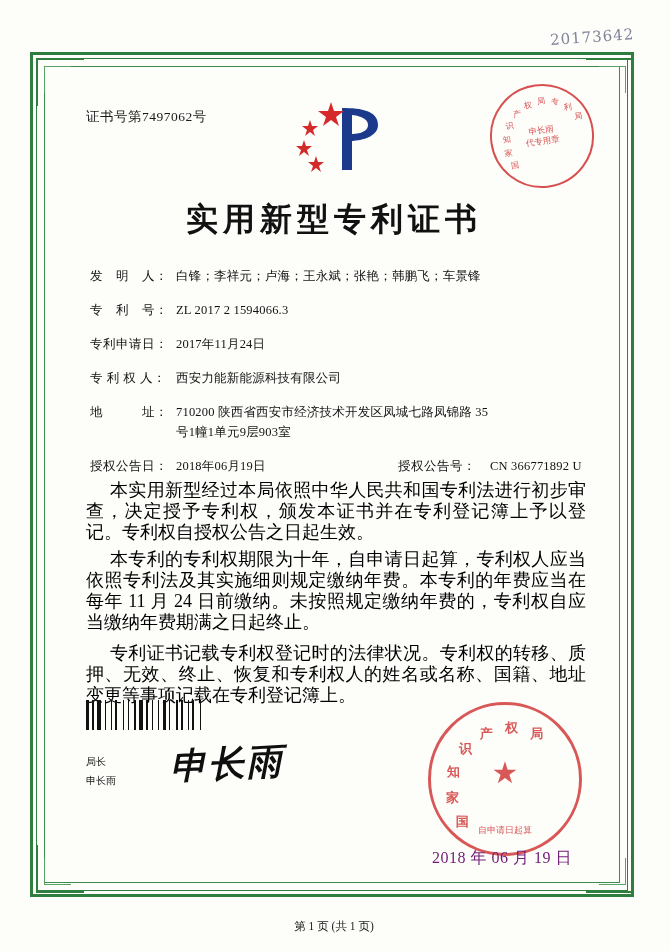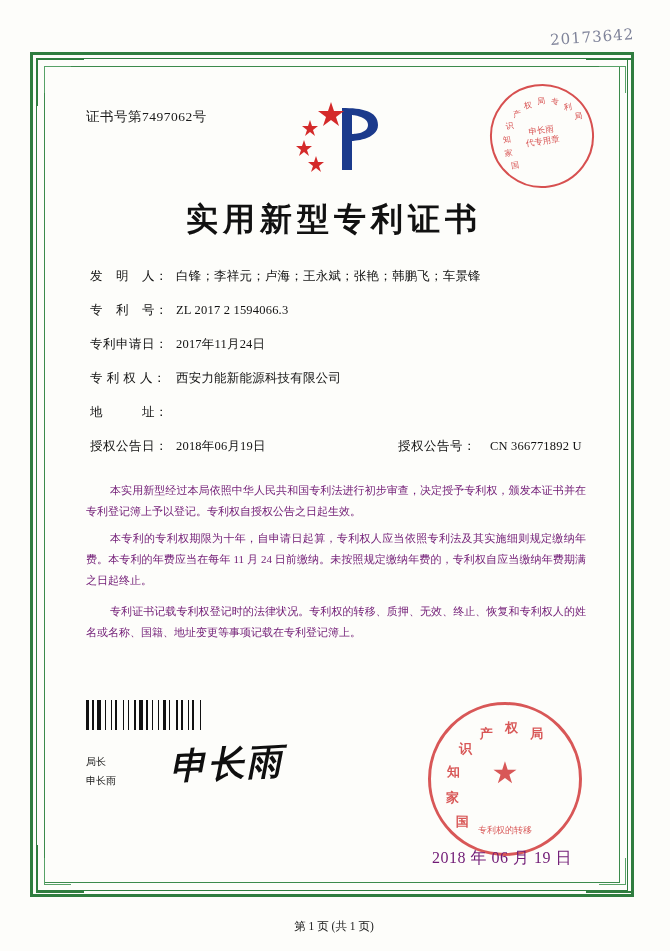--- a/index.html
+++ b/index.html
@@ -189,23 +189,23 @@
   .row-split .right {
     display: flex;
   }
   .row-split .right .field-label { width: 92px; flex: 0 0 92px; }
 
   
   .paragraphs {
     position: absolute;
     left: 26px; top: 400px;
     width: 500px;
-    font-size: 11px;
+    font-size: 18px;
     line-height: 21px;
-    color: #701a75;
+    color: #000000;
     text-align: justify;
   }
   .paragraphs p {
     margin: 0 0 6px 0;
     text-indent: 24px;
   }
   .paragraphs p.p-last { margin-top: 10px; }
 
   
   .barcode {
@@ -362,20 +362,24 @@
         <div class="field-value">2017年11月24日</div>
       </div>
 
       <div class="field-row">
         <div class="field-label">专 利 权 人：</div>
         <div class="field-value">西安力能新能源科技有限公司</div>
       </div>
 
       <div class="field-row">
         <div class="field-label">地　　　址：</div>
+        <div class="field-value">
+          <span>710200 陕西省西安市经济技术开发区凤城七路凤锦路 35</span>
+          <span class="sub-line">号1幢1单元9层903室</span>
+        </div>
       </div>
 
       <div class="row-split">
         <div class="left">
           <div class="field-label">授权公告日：</div>
           <div class="field-value">2018年06月19日</div>
         </div>
         <div class="right">
           <div class="field-label">授权公告号：</div>
           <div class="field-value">CN 366771892 U</div>
@@ -402,21 +406,21 @@
       <div class="seal-arc">
         <span style="transform:rotate(-125deg) translate(0,-60px) rotate(125deg)">国</span>
         <span style="transform:rotate(-100deg) translate(0,-60px) rotate(100deg)">家</span>
         <span style="transform:rotate(-75deg) translate(0,-60px) rotate(75deg)">知</span>
         <span style="transform:rotate(-50deg) translate(0,-60px) rotate(50deg)">识</span>
         <span style="transform:rotate(-25deg) translate(0,-60px) rotate(25deg)">产</span>
         <span style="transform:rotate(0deg) translate(0,-60px) rotate(0deg)">权</span>
         <span style="transform:rotate(25deg) translate(0,-60px) rotate(-25deg)">局</span>
       </div>
       <div class="star-big">★</div>
-      <div class="seal-bottom-text">专利权的转移</div>
+      <div class="seal-bottom-text">自申请日起算</div>
     </div>
 
     <div class="seal-date">2018 年 06 月 19 日</div>
 
     <div class="page-footer">第 1 页 (共 1 页)</div>
 
   </div>
 </div>
 
 </body></html>

